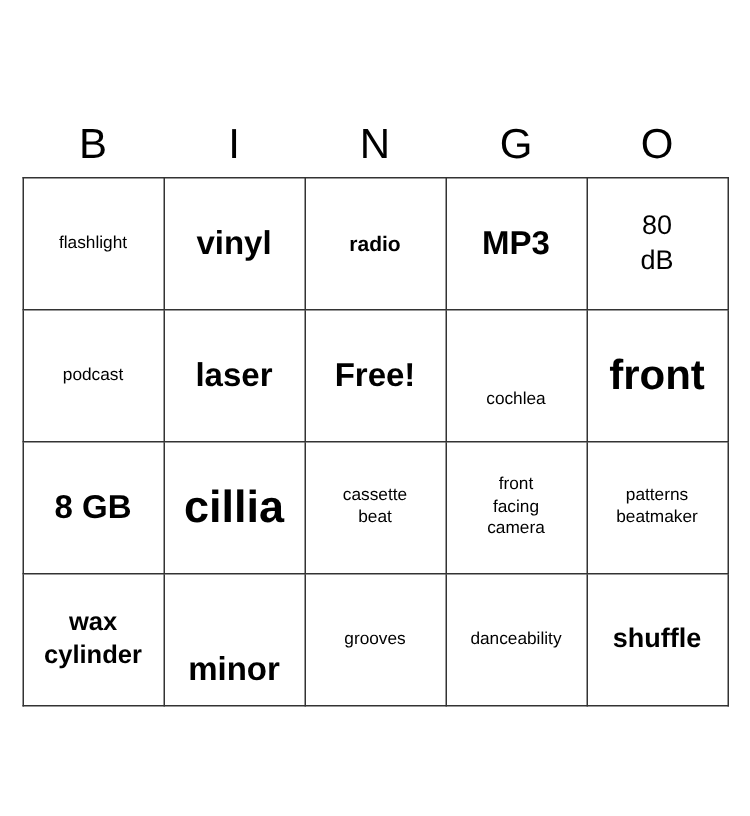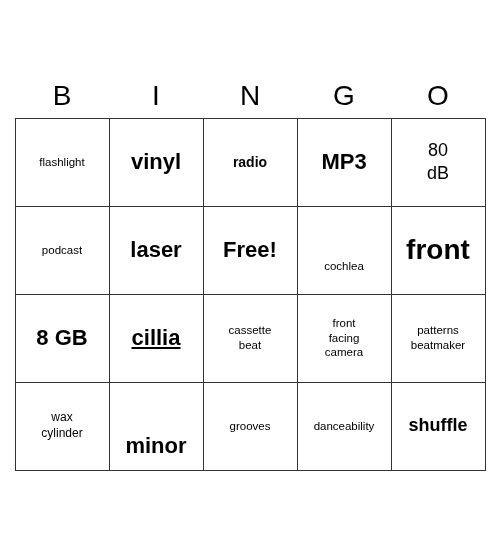--- a/index.html
+++ b/index.html
@@ -79,39 +79,39 @@
           </td>
           <td>
             <span style="font-size: 28px; font-weight: bold; line-height: 1.3; display: block; white-space: pre-line;">front</span>
           </td>
         </tr>
         <tr>
           <td>
             <span style="font-size: 22px; font-weight: bold; line-height: 1.3; display: block; white-space: pre-line;">8 GB</span>
           </td>
           <td>
-            <span style="font-size: 22px; font-weight: bold; line-height: 1.3; display: block; white-space: pre-line; text-decoration: underline;">cillia</span>
+            <span style="font-size: 30px; font-weight: bold; line-height: 1.3; display: block; white-space: pre-line;">cillia</span>
           </td>
           <td>
             <span style="font-size: 11.5px; font-weight: normal; line-height: 1.3; display: block; white-space: pre-line;">cassette
 beat</span>
           </td>
           <td>
             <span style="font-size: 11.5px; font-weight: normal; line-height: 1.3; display: block; white-space: pre-line;">front
 facing
 camera</span>
           </td>
           <td>
             <span style="font-size: 11.5px; font-weight: normal; line-height: 1.3; display: block; white-space: pre-line;">patterns
 beatmaker</span>
           </td>
         </tr>
         <tr>
           <td>
-            <span style="font-size: 12px; font-weight: normal; line-height: 1.3; display: block; white-space: pre-line;">wax
+            <span style="font-size: 17px; font-weight: bold; line-height: 1.3; display: block; white-space: pre-line;">wax
 cylinder</span>
           </td>
           <td>
             <span style="font-size: 22px; font-weight: bold; line-height: 1.3; display: block; white-space: pre-line; margin-top: 40px;">minor</span>
           </td>
           <td>
             <span style="font-size: 11.5px; font-weight: normal; line-height: 1.3; display: block; white-space: pre-line;">grooves</span>
           </td>
           <td>
             <span style="font-size: 11.5px; font-weight: normal; line-height: 1.3; display: block; white-space: pre-line;">danceability</span>

